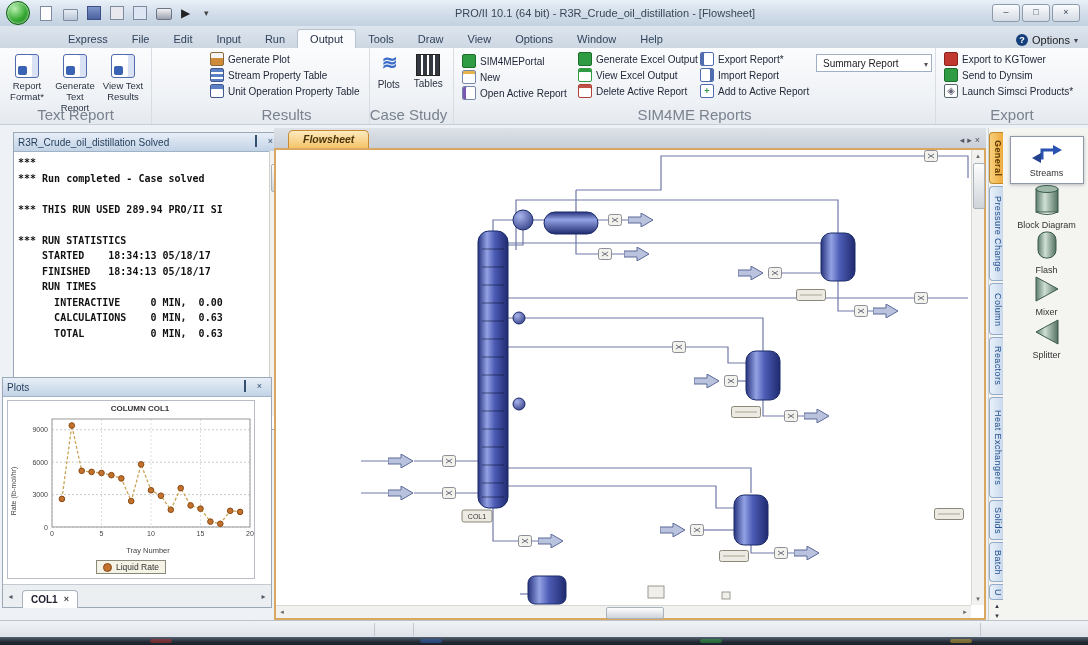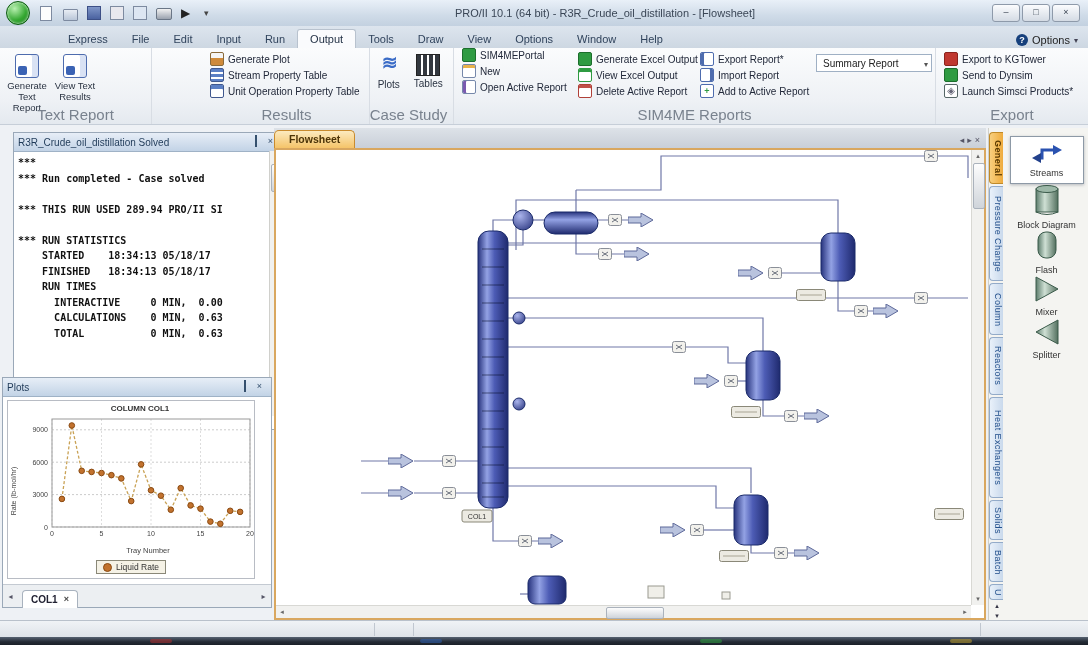--- a/index.html
+++ b/index.html
@@ -97,23 +97,23 @@
   .ldot{width:7px;height:7px;border-radius:50%;background:#c2722e;border:1px solid #8a4a12;}
   .ptabs{position:absolute;left:0;right:0;bottom:0;height:22px;background:#eceff2;border-top:1px solid #c4cad2;
     display:flex;align-items:center;}
   .ptab{height:17px;margin-left:4px;padding:0 8px;background:#fff;border:1px solid #a8b2be;border-bottom:none;
     border-radius:4px 4px 0 0;font-size:10px;font-weight:bold;color:#223;display:flex;align-items:center;gap:6px;margin-top:5px;}
   .ptab .x{font-size:9px;color:#444;}
   .pnav{width:15px;text-align:center;font-size:8px;color:#556;}
   
   .fs{position:absolute;left:274px;top:128px;width:712px;height:492px;}
   .fs-tabs{height:20px;background:linear-gradient(#dde2e8,#c9cfd8);display:flex;align-items:flex-end;}
-  .fs-tab{height:17px;margin-left:0;padding:0 14px;background:linear-gradient(#fceabf,#f5c469);
+  .fs-tab{height:17px;margin-left:14px;padding:0 14px;background:linear-gradient(#fceabf,#f5c469);
     border:1px solid #c98b2e;border-bottom:none;border-radius:5px 5px 0 0;font-size:10.5px;font-weight:bold;
-    color:#4c3408;line-height:16px;}
+    color:#4c3408;line-height:16px;font-style:italic;}
   .fs-tabctl{margin-left:auto;display:flex;gap:3px;padding:0 6px 3px 0;color:#556;font-size:9px;}
   .fs-frame{position:absolute;left:0;top:20px;right:0;bottom:0;border:2px solid #d9a75f;background:#fff;box-sizing:border-box;}
   .fs-canvas{position:absolute;left:0;top:0;right:13px;bottom:13px;overflow:hidden;background:#fff;}
   .fs-v{position:absolute;top:0;right:0;bottom:13px;width:13px;background:#f1f1ef;border-left:1px solid #d8d8d4;box-sizing:border-box;}
   .fs-h{position:absolute;left:0;right:13px;bottom:0;height:13px;background:#f1f1ef;border-top:1px solid #d8d8d4;box-sizing:border-box;}
   
   .palette{position:absolute;left:988px;top:128px;width:100px;height:492px;background:#f4f4f1;border-left:1px solid #cfcfc9;box-sizing:border-box;display:flex;}
   .ptabstrip{width:16px;display:flex;flex-direction:column;gap:2px;padding-top:4px;}
   .vtab{writing-mode:vertical-rl;font-size:9px;color:#23508c;background:linear-gradient(90deg,#e9f1fa,#c9d9ec);
     border:1px solid #93abc9;border-right:none;border-radius:4px 0 0 4px;text-align:center;
@@ -211,20 +211,23 @@
       <span>Options</span>
       <span style="font-size:8px;color:#445">▾</span>
     </div>
   </div>
 
   <div class="ribbon">
     <div class="rgroup" style="left:0;width:152px">
       <div class="bigbtns">
         <div class="bigbtn">
           <div class="bigicon bi-doc"></div>
+          <span>Report Format*</span></div>
+        <div class="bigbtn">
+          <div class="bigicon bi-doc"></div>
           <span>Generate Text Report</span></div>
         <div class="bigbtn">
           <div class="bigicon bi-doc"></div>
           <span>View Text Results</span></div>
       </div>
       <div class="glabel">Text Report</div>
     </div>
 
 
     <div class="rgroup" style="left:204px;width:166px">
@@ -251,21 +254,21 @@
           <div class="cs-ic wave">≋</div>
           <span>Plots</span></div>
         <div class="cs-btn">
           <div class="grid-ic"></div>
           <span>Tables</span></div>
       </div>
       <div class="glabel">Case Study</div>
     </div>
 
     <div class="rgroup" style="left:454px;width:482px">
-      <div style="position:absolute;left:8px;top:0">
+      <div style="position:absolute;left:8px;top:6px">
         <div class="smallrows" style="padding:0">
           <div class="sbtn">
             <span class="ic ic-green"></span>
             <span>SIM4MEPortal</span>
             </div>
           <div class="sbtn">
             <span class="ic ic-docsm"></span>
             <span>New</span>
             </div>
           <div class="sbtn">

